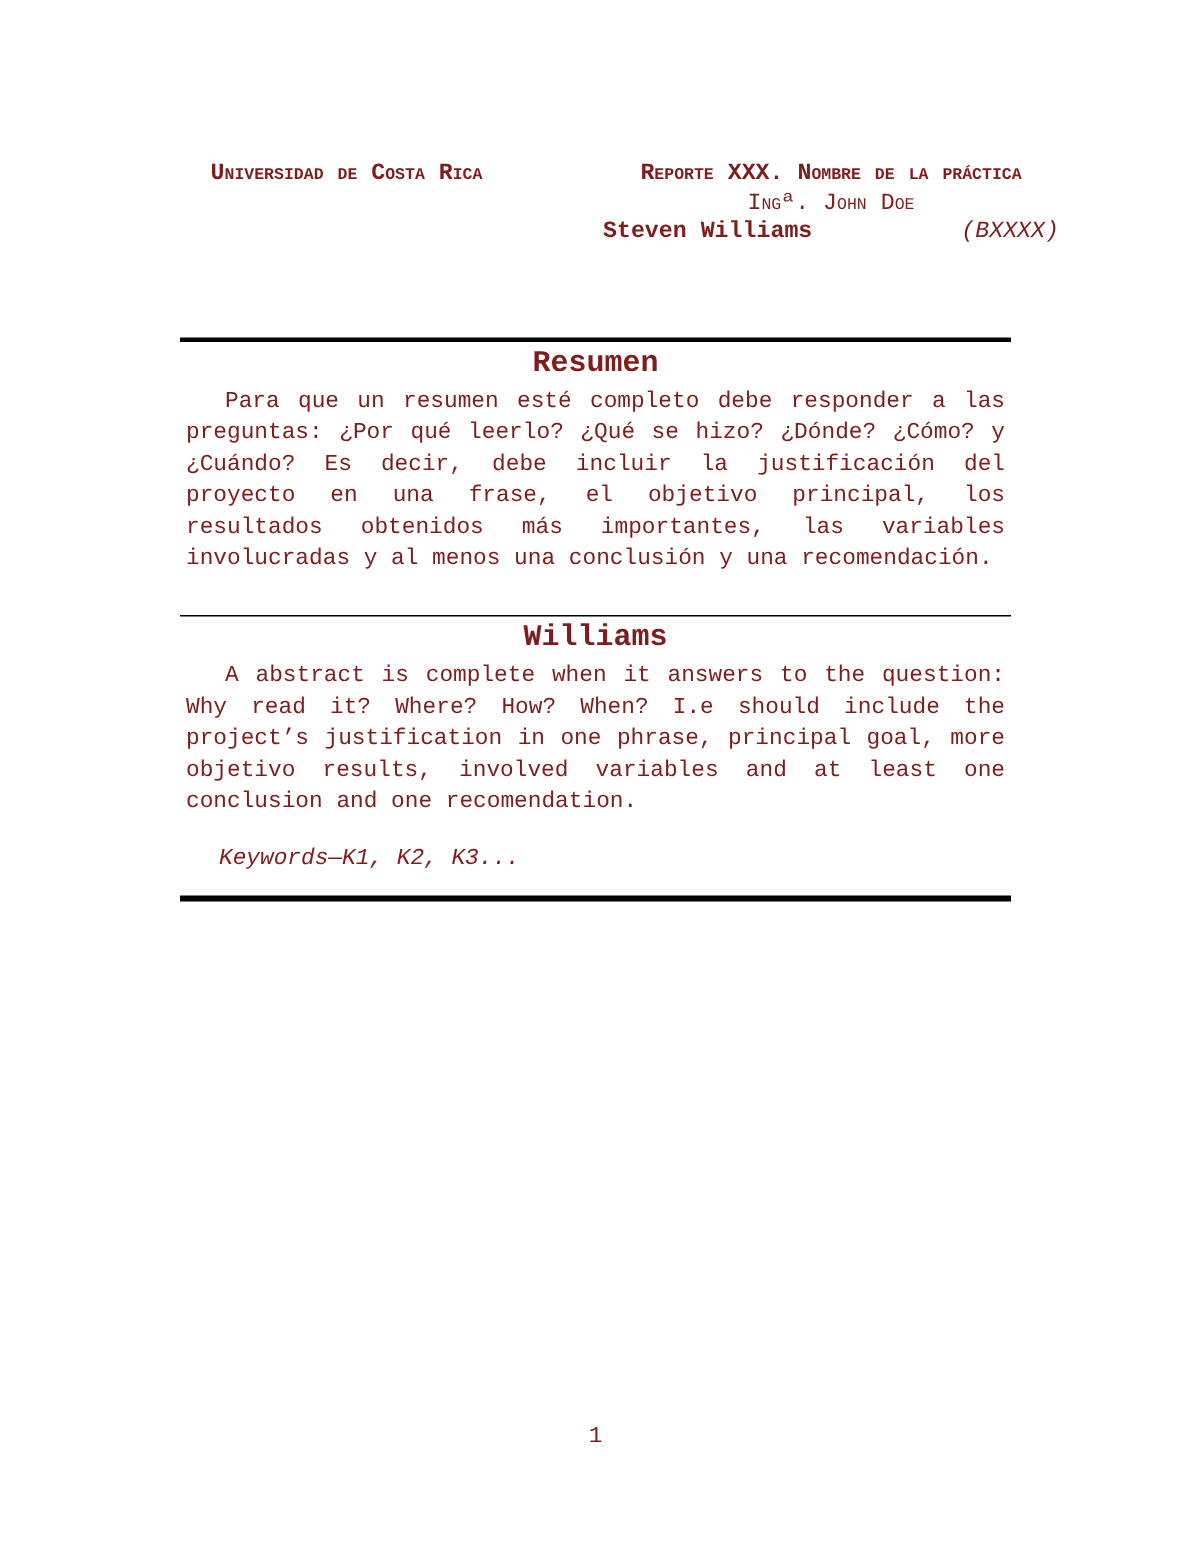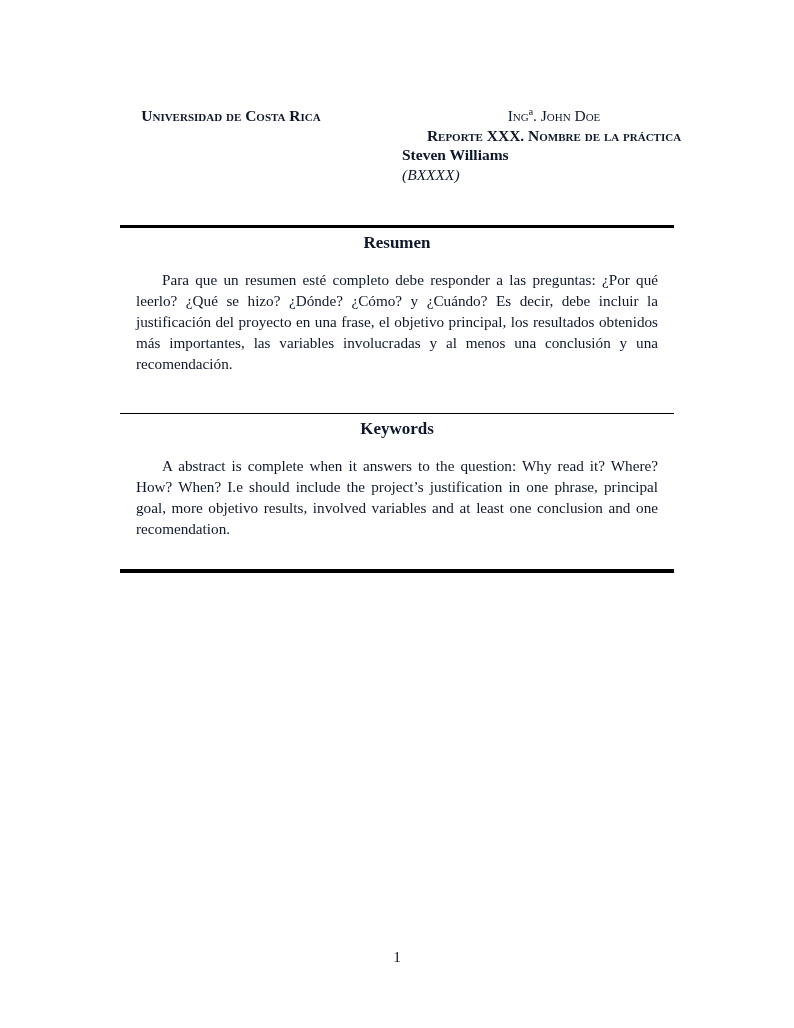--- a/index.html
+++ b/index.html
@@ -5,22 +5,22 @@
   html, body {
     margin: 0;
     padding: 0;
     background: #ffffff;
   }
   .sheet {
     position: relative;
     width: 794px;
     height: 1028px;
     background: #ffffff;
-    color: #0f172a;
-    font-family: Liberation Serif, serif;
+    color: #7f1d1d;
+    font-family: Liberation Mono, monospace;
     overflow: hidden;
   }
 
   
   .doc-header {
     position: absolute;
     top: 106px;
     left: 112px;
     width: 594px;
     display: flex;
@@ -37,21 +37,20 @@
     width: 304px;
   }
   .sc { font-variant: small-caps; }
   .b  { font-weight: bold; }
   .i  { font-style: italic; }
   .author-line {
     display: flex;
     justify-content: space-between;
     align-items: baseline;
     font-variant: normal;
-    flex-direction: column;
   }
 
   
   .main {
     position: absolute;
     top: 225px;
     left: 120px;
     width: 554px;
     font-size: 15.2px;
     line-height: 21px;
@@ -62,25 +61,25 @@
     background: #000000;
     width: 100%;
   }
   .rule-top    { height: 3px; }
   .rule-mid    { height: 1px; }
   .rule-bottom { height: 4px; }
 
   .section-title {
     text-align: center;
     font-weight: bold;
-    font-size: 17px;
+    font-size: 20px;
     margin: 4px 0 3px 0;
   }
   .body-par {
-    margin: 16px;
+    margin: 4px;
     text-align: justify;
     text-indent: 26px;
   }
   .keywords-par {
     margin: 17px 0 0 0;
     text-indent: 26px;
     font-style: italic;
   }
   .gap-before-mid-rule    { height: 23px; }
   .gap-before-bottom-rule { height: 14px; }
@@ -100,22 +99,22 @@
 
 <div class="sheet">
 
   <div class="doc-header">
 
     <div class="header-left">
       <div class="sc b">Universidad de Costa Rica</div>
     </div>
 
     <div class="header-right">
+      <div class="sc b">Reporte XXX. Nombre de la práctica</div>
       <div class="sc">Ingª. John Doe</div>
-      <div class="sc b">Reporte XXX. Nombre de la práctica</div>
       <div class="author-line">
         <span class="b">Steven Williams</span>
         <span class="i">(BXXXX)</span>
       </div>
     </div>
 
   </div>
 
   <div class="main">
 
@@ -123,24 +122,25 @@
 
     <div class="section-title">Resumen</div>
 
     <p class="body-par">Para que un resumen esté completo debe responder a las preguntas: ¿Por qué leerlo? ¿Qué se hizo? ¿Dónde? ¿Cómo? y ¿Cuándo? Es decir, debe incluir la justificación del proyecto en una frase, el objetivo principal, los resultados obtenidos más importantes, las variables involucradas y al menos una conclusión y una recomendación.</p>
 
 
     <div class="gap-before-mid-rule"></div>
 
     <hr class="rule rule-mid">
 
-    <div class="section-title">Keywords</div>
+    <div class="section-title">Williams</div>
 
     <p class="body-par">A abstract is complete when it answers to the question: Why read it? Where? How? When? I.e should include the project’s justification in one phrase, principal goal, more objetivo results, involved variables and at least one conclusion and one recomendation.</p>
 
+    <p class="keywords-par">Keywords—K1, K2, K3...</p>
 
     <div class="gap-before-bottom-rule"></div>
 
     <hr class="rule rule-bottom">
 
   </div>
 
   <div class="page-footer">
     <span>1</span>
   </div>

